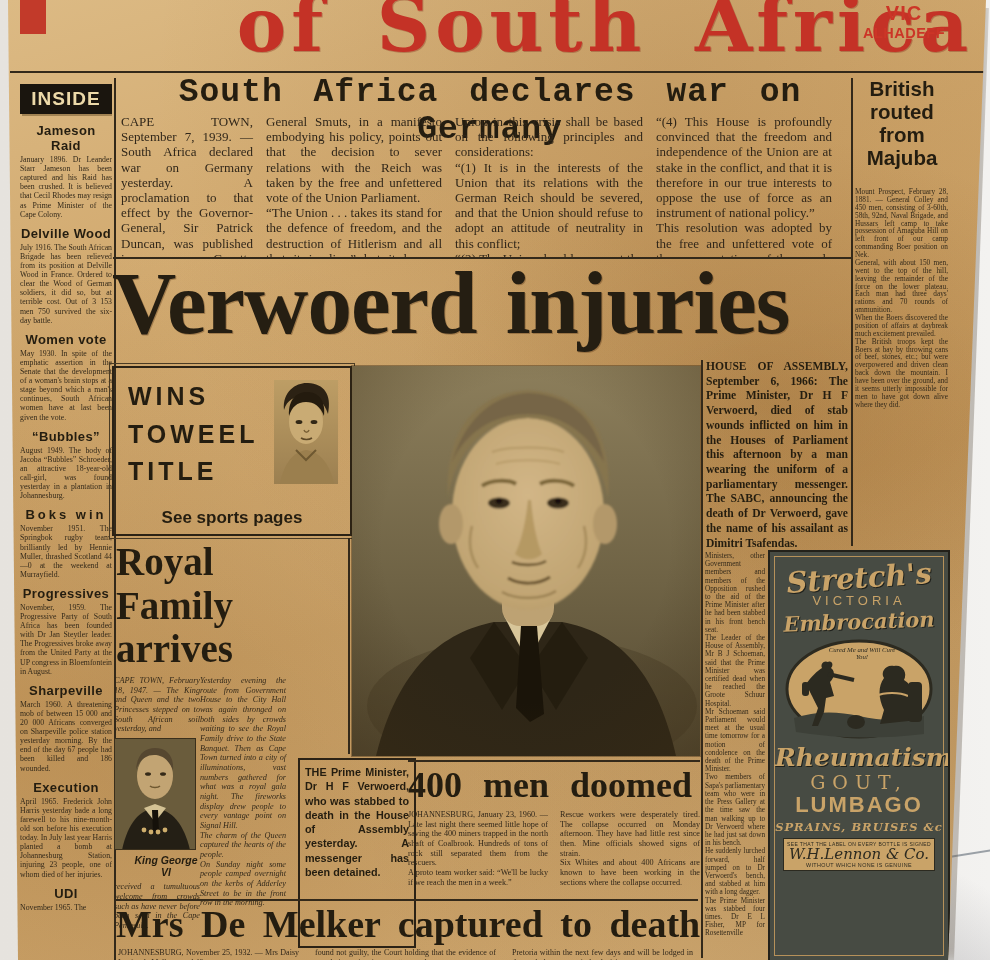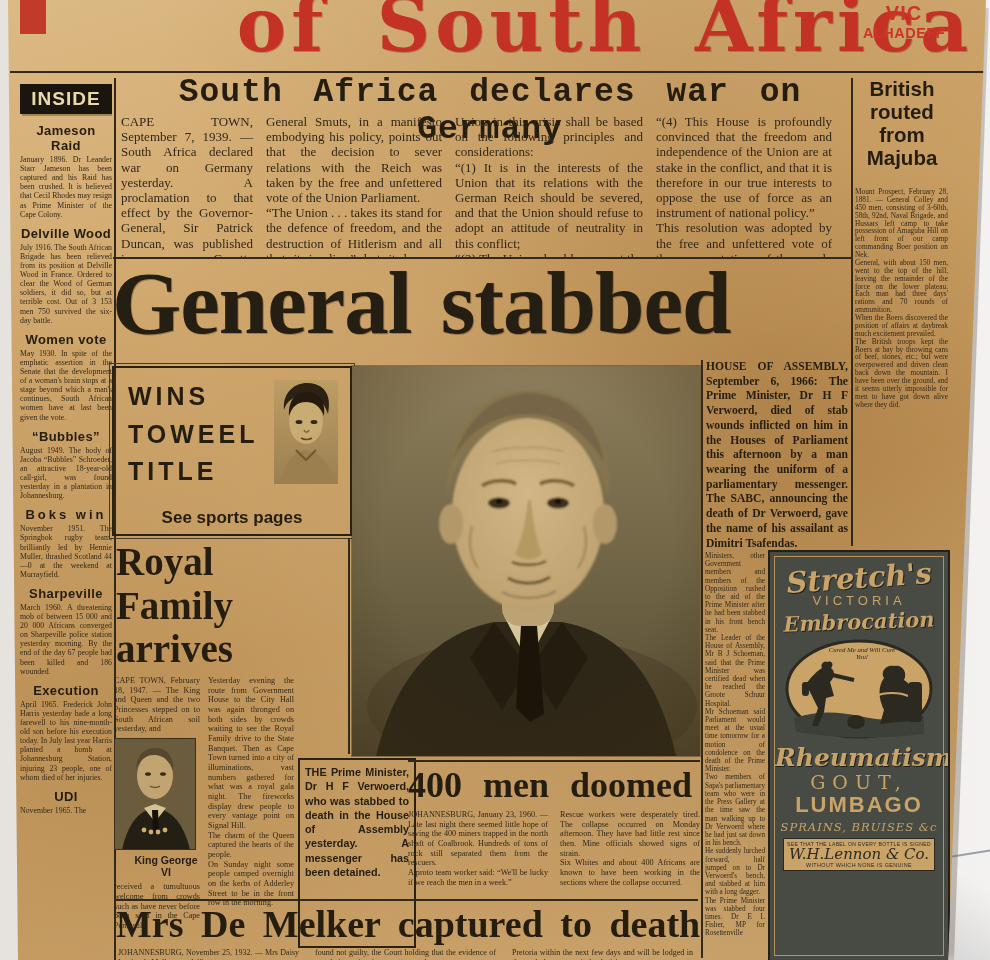--- a/index.html
+++ b/index.html
@@ -77,21 +77,21 @@
     outline:1px solid #4a3b24;outline-offset:2px;}
   .toweel-lines{left:14px;top:10px;font-weight:bold;font-size:25px;letter-spacing:4px;
     line-height:1.5;color:#241d10;}
   .toweel-note{left:0;bottom:6px;width:100%;text-align:center;font-weight:bold;
     font-size:17px;color:#241d10;}
   .boxer{right:12px;top:12px;width:64px;height:104px;}
 
   
   .royal-head{left:116px;top:540px;width:226px;font-weight:bold;font-size:39px;
     line-height:1.12;color:#241d10;}
-  .royal-cols{left:114px;top:676px;width:180px;height:282px;display:flex;gap:8px;overflow:hidden;}
+  .royal-cols{left:114px;top:676px;width:180px;height:282px;display:flex;overflow:hidden;font-style:italic;}
   .royal-cols .c{width:86px;flex:none;font-size:8.2px;line-height:1.18;color:#33291a;}
   .king-photo{width:82px;height:112px;margin:4px 0 1px 0;}
   .king-cap{font-weight:bold;font-size:10.5px;text-align:center;margin-bottom:4px;color:#241d10;margin-left:18px;}
 
   
   .vphoto{left:352px;top:366px;width:348px;height:390px;box-shadow:0 0 0 1px rgba(50,35,15,.4);}
 
   
   .capbox{left:298px;top:758px;width:104px;height:176px;border:2px solid #2b2215;
     padding:5px 5px;font-weight:bold;font-size:10.8px;line-height:1.32;color:#241d10;}
@@ -117,21 +117,21 @@
   .ad-victoria{font-size:13px;letter-spacing:4px;margin-top:-2px;}
   .ad-embro{font-weight:bold;font-style:italic;font-size:21px;transform:rotate(-2deg);
     margin-top:1px;text-shadow:1px 1px 0 #1f211c;}
   .ad-illus{position:relative;width:150px;height:102px;margin:4px auto 0 auto;}
   .ad-speech{position:absolute;left:38px;top:8px;width:80px;font-style:italic;
     font-size:6.8px;line-height:1.1;color:#2c2a20;}
   .ad-rheu{font-weight:bold;font-style:italic;font-size:25px;margin-top:3px;
     text-shadow:1px 1px 0 #1f211c;}
   .ad-gout{font-size:19px;letter-spacing:7px;margin-top:-1px;}
   .ad-lumb{font-weight:bold;font-size:22px;letter-spacing:2px;margin-top:-1px;}
-  .ad-sprains{font-weight:normal;font-style:italic;font-size:11.5px;margin-top:2px;letter-spacing:1px;}
+  .ad-sprains{font-weight:bold;font-style:italic;font-size:11.5px;margin-top:2px;letter-spacing:1px;}
   .ad-label{background:#c9a368;color:#2c2a20;margin:4px 8px 0 8px;padding:2px 2px;
     border:1px solid #2c2a20;}
   .ad-label .t{font-size:5px;letter-spacing:.4px;}
   .ad-sig{font-family:"DejaVu Serif",serif;font-style:italic;font-size:15px;line-height:1;}
   .ad-label .b{font-size:5.4px;letter-spacing:.4px;}
 
   
   .dm-head{left:116px;top:902px;width:578px;text-align:center;font-weight:bold;
     font-size:38px;word-spacing:8px;color:#241d10;white-space:nowrap;}
   .dm-cols{left:118px;top:948px;width:576px;height:12px;display:flex;gap:16px;overflow:hidden;}
@@ -169,20 +169,24 @@
       <div class="sb-h san">Women vote</div>
       <div class="sb-b ser just">May 1930. In spite of the emphatic assertion in the Senate that the development of a woman's brain stops at a stage beyond which a man's continues, South African women have at last been given the vote.</div>
     </div>
     <div class="sb-sec">
       <div class="sb-h san">“Bubbles”</div>
       <div class="sb-b ser just">August 1949. The body of Jacoba “Bubbles” Schroeder, an attractive 18-year-old call-girl, was found yesterday in a plantation in Johannesburg.</div>
     </div>
     <div class="sb-sec">
       <div class="sb-h san" style="letter-spacing:3px;">Boks win</div>
       <div class="sb-b ser just">November 1951. The Springbok rugby team, brilliantly led by Hennie Muller, thrashed Scotland 44—0 at the weekend at Murrayfield.</div>
+    </div>
+    <div class="sb-sec">
+      <div class="sb-h san">Progressives</div>
+      <div class="sb-b ser just">November, 1959. The Progressive Party of South Africa has been founded with Dr Jan Steytler leader. The Progressives broke away from the United Party at the UP congress in Bloemfontein in August.</div>
     </div>
     <div class="sb-sec">
       <div class="sb-h san">Sharpeville</div>
       <div class="sb-b ser just">March 1960. A threatening mob of between 15 000 and 20 000 Africans converged on Sharpeville police station yesterday morning. By the end of the day 67 people had been killed and 186 wounded.</div>
     </div>
     <div class="sb-sec">
       <div class="sb-h san">Execution</div>
       <div class="sb-b ser just">April 1965. Frederick John Harris yesterday bade a long farewell to his nine-month-old son before his execution today. In July last year Harris planted a bomb at Johannesburg Station, injuring 23 people, one of whom died of her injuries.</div>
     </div>
     <div class="sb-sec">
@@ -215,21 +219,21 @@
   <div class="abs majuba-head san pre">British
 routed
 from
 Majuba</div>
   <div class="abs majuba-body ser just pre">Mount Prospect, February 28, 1881. — General Colley and 450 men, consisting of 3-60th, 58th, 92nd, Naval Brigade, and Hussars left camp to take possession of Amaguba Hill on left front of our camp commanding Boer position on Nek.
 General, with about 150 men, went to the top of the hill, leaving the remainder of the force on the lower plateau. Each man had three days' rations and 70 rounds of ammunition.
 When the Boers discovered the position of affairs at daybreak much excitement prevailed.
 The British troops kept the Boers at bay by throwing cans of beef, stones, etc.; but were overpowered and driven clean back down the mountain. I have been over the ground, and it seems utterly impossible for men to have got down alive where they did.</div>
 
   <div class="abs rule-h" style="left:113px;top:257px;width:739px;"></div>
-  <div class="abs verwoerd-head ser">General stabbed</div>
+  <div class="abs verwoerd-head ser">Verwoerd injuries</div>
 
   <div class="abs toweel">
     <div class="abs toweel-lines san">
       <div>WINS</div>
       <div>TOWEEL</div>
       <div>TITLE</div>
     </div>
     <svg class="abs boxer" viewBox="0 0 64 104" preserveAspectRatio="none">
       <rect width="64" height="104" fill="#b1925f"></rect>
       <rect width="64" height="104" fill="url(#bxg)"></rect>

